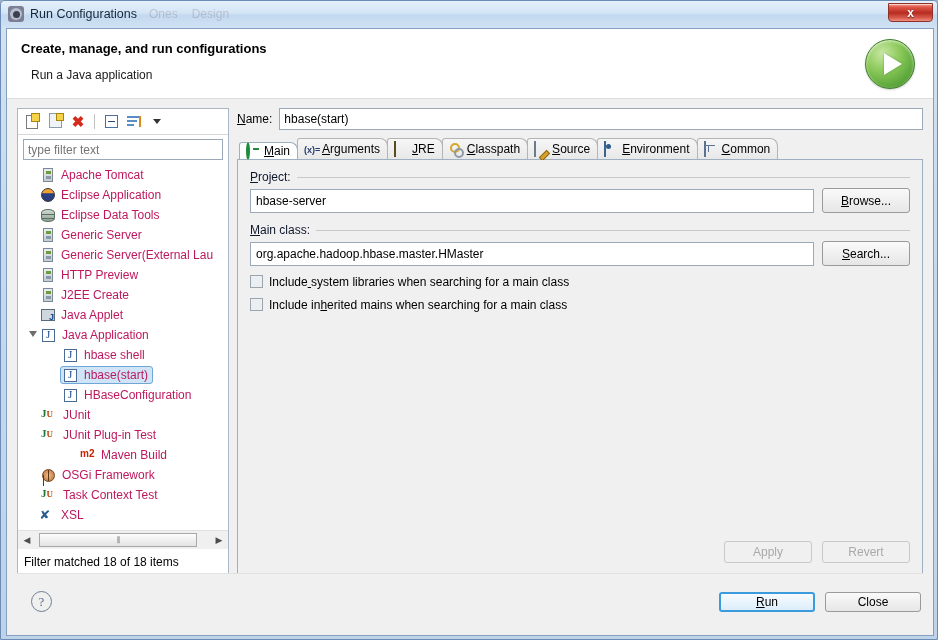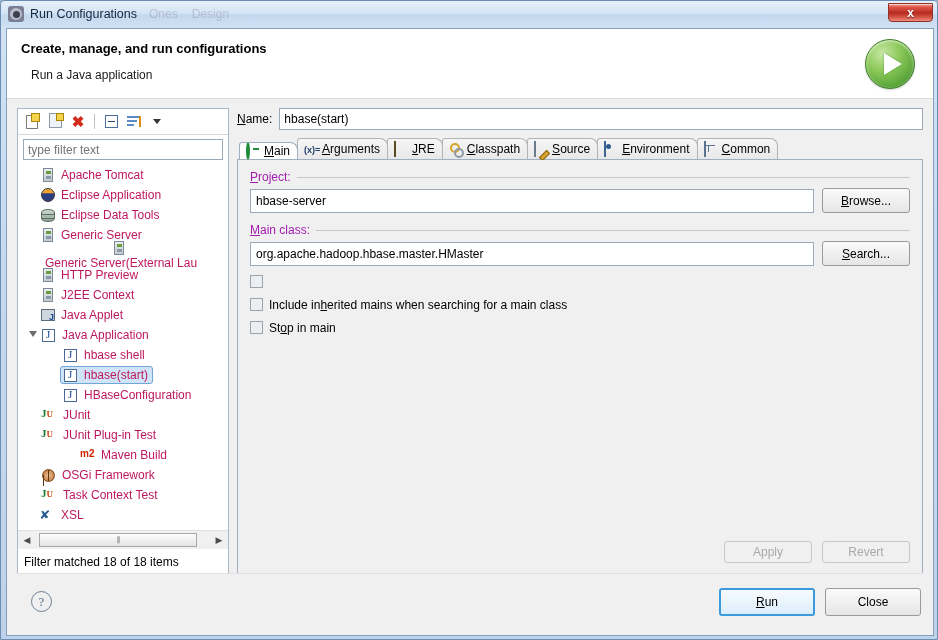--- a/index.html
+++ b/index.html
@@ -346,21 +346,21 @@
     background: #f0f0f0;
     border: 1px solid #9fb0c2;
     border-top: none;
     padding: 10px 12px;
     position: relative;
   }
   .group { margin-bottom: 4px; }
   .group-head {
     display: flex; align-items: center; gap: 6px; margin-bottom: 4px;
   }
-  .group-label { font-size: 12px; color: #a21caf; white-space: nowrap; }
+  .group-label { font-size: 12px; color: #0f172a; white-space: nowrap; }
   .group-line { flex: 1; height: 1px; background: #c8c8c8; }
   .field-row { display: flex; align-items: center; gap: 8px; }
   .text-input {
     flex: 1; height: 24px;
     border: 1px solid #9ba9b8; background: #fff;
     font-family: "Liberation Sans", sans-serif; font-size: 12px;
     padding: 0 5px; color: #000;
   }
   .btn {
     height: 25px; min-width: 88px;
@@ -408,21 +408,21 @@
     border-top: 1px solid #e2e2e2;
   }
   #help-icon {
     width: 21px; height: 21px; border-radius: 50%;
     border: 1.6px solid #6d7f92; color: #5a6b7d;
     display: flex; align-items: center; justify-content: center;
     font-size: 13px; font-family: "Liberation Serif", serif;
     cursor: pointer; margin-left: 14px;
   }
   #bottom-right { margin-left: auto; display: flex; gap: 10px; margin-right: 2px; }
-  #bottom-right .btn { min-width: 96px; height: 28px; }
+  #bottom-right .btn { min-width: 96px; height: 20px; }
 </style>
 </head>
 <body>
 
 <div id="window">
 
   <div id="titlebar">
     <div id="title-icon">
       <div class="gear-outer"></div>
         <div class="gear-mid"></div>
@@ -513,21 +513,21 @@
                 <span class="twisty"></span>
                 <span class="" style="display: flex; align-items: center;">
                   <span style="display: inline-flex;">
                     <span class="icn icn-server"></span>
                   </span>
                   <span class="tlabel">Generic Server</span>
                 </span>
               </div>
               <div class="tree-row">
                 <span class="twisty"></span>
-                <span class="" style="display: flex; align-items: center; flex-direction: column;">
+                <span class="" style="display: flex; align-items: center;">
                   <span style="display: inline-flex;">
                     <span class="icn icn-server"></span>
                   </span>
                   <span class="tlabel">Generic Server(External Lau</span>
                 </span>
               </div>
               <div class="tree-row">
                 <span class="twisty"></span>
                 <span class="" style="display: flex; align-items: center;">
                   <span style="display: inline-flex;">
@@ -535,21 +535,21 @@
                   </span>
                   <span class="tlabel">HTTP Preview</span>
                 </span>
               </div>
               <div class="tree-row">
                 <span class="twisty"></span>
                 <span class="" style="display: flex; align-items: center;">
                   <span style="display: inline-flex;">
                     <span class="icn icn-server"></span>
                   </span>
-                  <span class="tlabel">J2EE Context</span>
+                  <span class="tlabel">J2EE Create</span>
                 </span>
               </div>
               <div class="tree-row">
                 <span class="twisty"></span>
                 <span class="" style="display: flex; align-items: center;">
                   <span style="display: inline-flex;">
                     <span class="icn icn-applet"></span>
                   </span>
                   <span class="tlabel">Java Applet</span>
                 </span>
@@ -712,28 +712,25 @@
                 <div class="group-line"></div>
               </div>
               <div class="field-row">
                 <input class="text-input" type="text" value="org.apache.hadoop.hbase.master.HMaster" style="">
                 <button class="btn"><span class="mn">S</span>earch...</button>
               </div>
 
               <div id="checkbox-list" style="margin-top:5px;">
                   <div class="cb-row">
                     <span class="checkbox"></span>
+                    <span class="cb-label">Include<span class="mn"> </span>system libraries when searching for a main class</span>
                   </div>
                   <div class="cb-row">
                     <span class="checkbox"></span>
                     <span class="cb-label">Include in<span class="mn">h</span>erited mains when searching for a main class</span>
-                  </div>
-                  <div class="cb-row">
-                    <span class="checkbox"></span>
-                    <span class="cb-label">St<span class="mn">o</span>p in main</span>
                   </div>
                 </div>
             </div>
 
             <div id="ar-row">
               <button class="btn disabled">Apply</button>
               <button class="btn disabled">Revert</button>
             </div>
           </div>
         </div>

